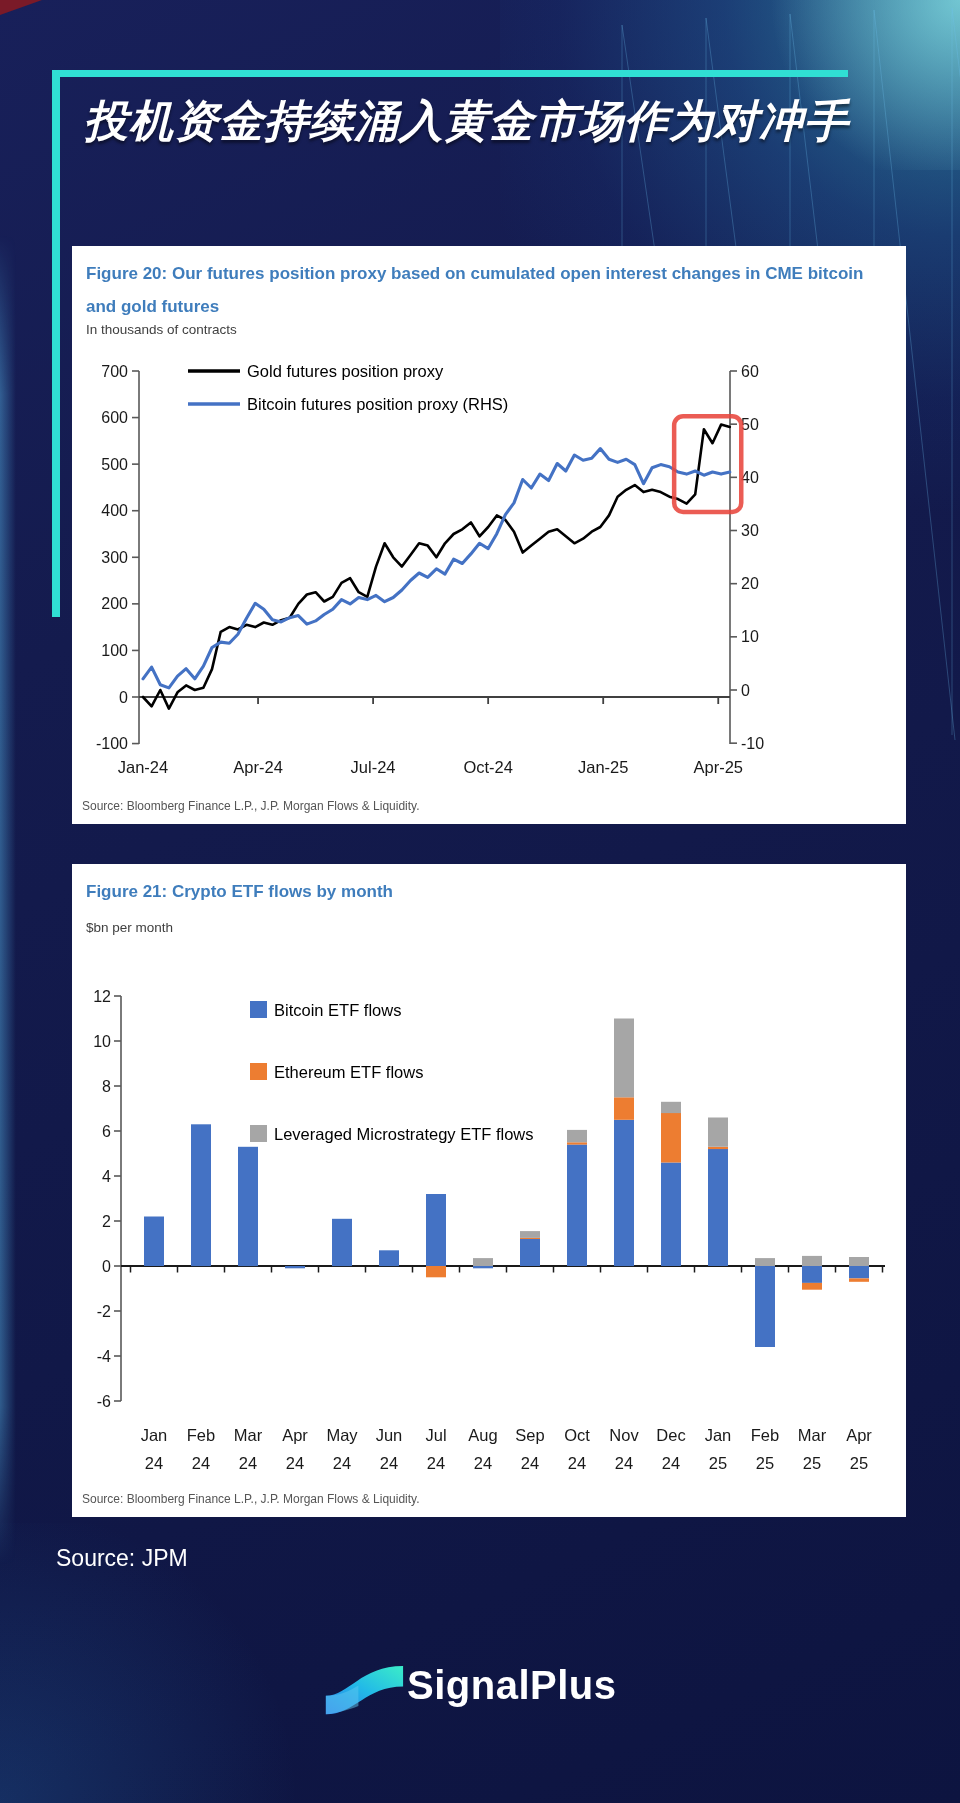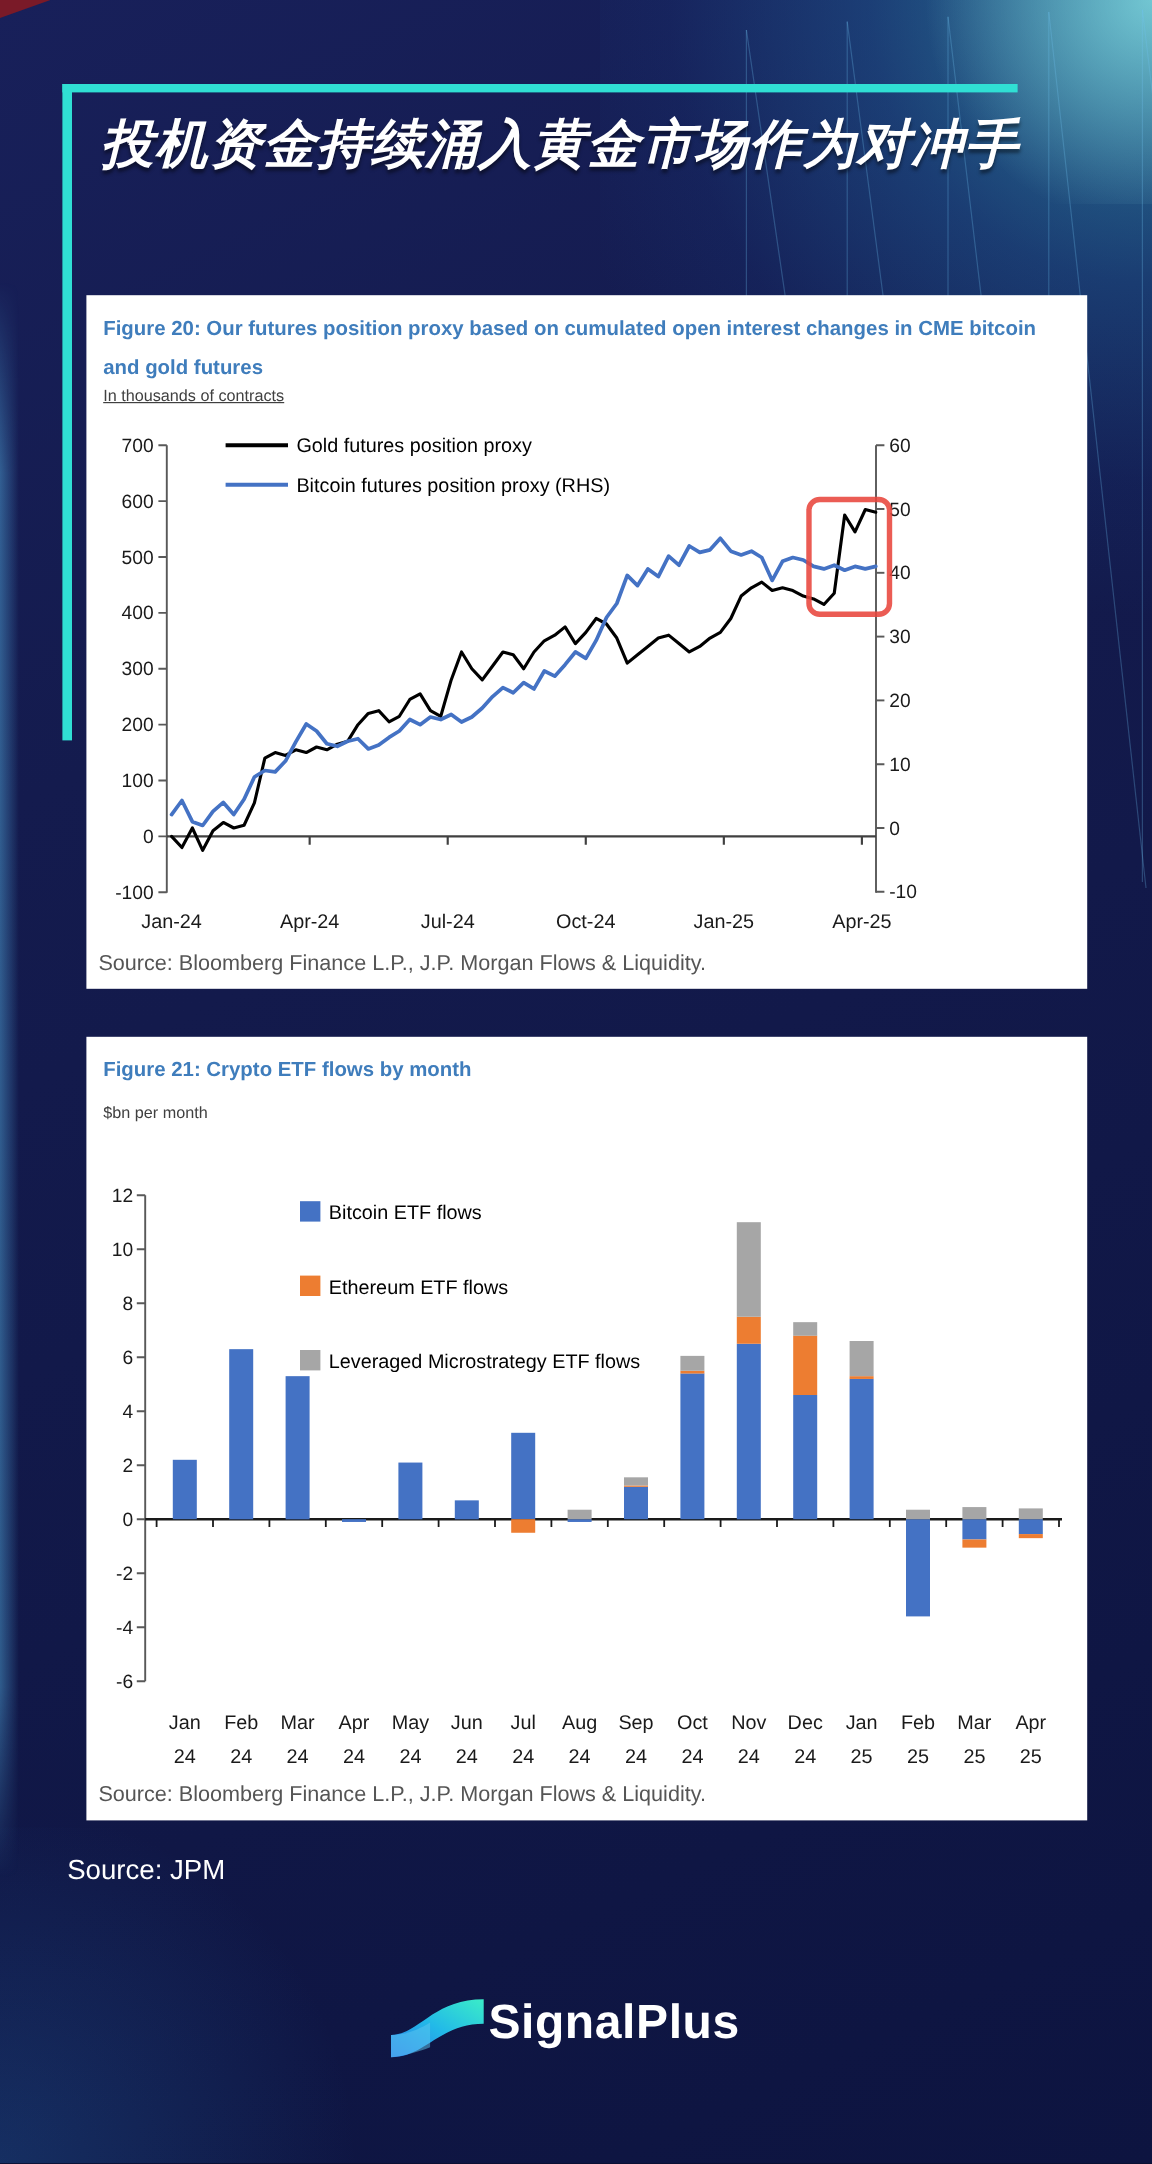--- a/index.html
+++ b/index.html
@@ -29,23 +29,23 @@
     color:#ffffff;font-size:44px;font-weight:700;line-height:70px;letter-spacing:1px;
     text-shadow:0 3px 3px rgba(0,0,0,.45);font-style:italic;}
   .headline span{display:block;}
   
   .panel{position:absolute;left:59px;width:834px;background:#ffffff;margin-left:13px;}
   .panel1{top:246px;height:578px;}
   .panel2{top:864px;height:653px;}
   .fig-title{position:absolute;top:11px;left:14px;width:790px;margin:0;
     color:#3f7dbc;font-size:17px;font-weight:700;line-height:33px;}
   .fig-subtitle{position:absolute;left:14px;color:#404040;font-size:13.5px;}
-  .panel1 .fig-subtitle{top:76px;text-decoration:underline;}
+  .panel1 .fig-subtitle{top:76px;}
   .panel2 .fig-subtitle{top:56px;text-align:right;}
-  .fig-source{position:absolute;left:10px;bottom:11px;color:#555555;font-size:18px;}
+  .fig-source{position:absolute;left:10px;bottom:11px;color:#555555;font-size:12px;}
   .chart-svg{position:absolute;left:0;top:100px;}
   
   svg text{font-family:"Liberation Sans",sans-serif;fill:#1a1a1a;}
   .tk{font-size:16px;}
   .xl{font-size:16.5px;}
   .lg{font-size:16.5px;fill:#000000;}
   
   .jpm-source{position:absolute;left:56px;top:1545px;color:#ffffff;font-size:23px;}
   .brand{position:absolute;left:321px;top:1650px;display:flex;align-items:center;height:70px;}
   .brand-word{color:#ffffff;font-size:40px;font-weight:700;letter-spacing:.5px;}

